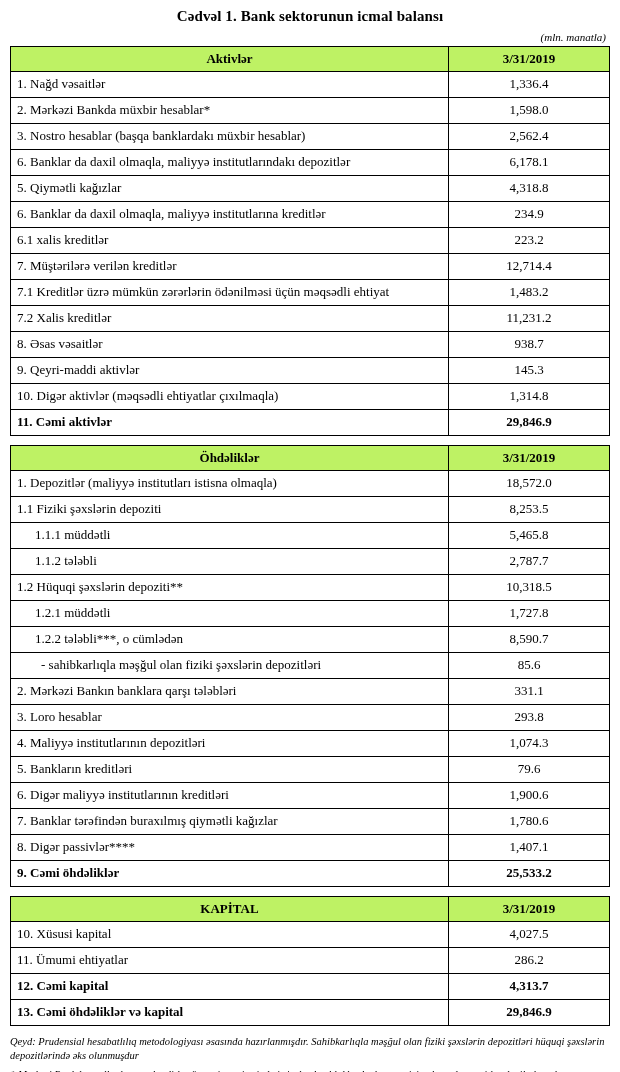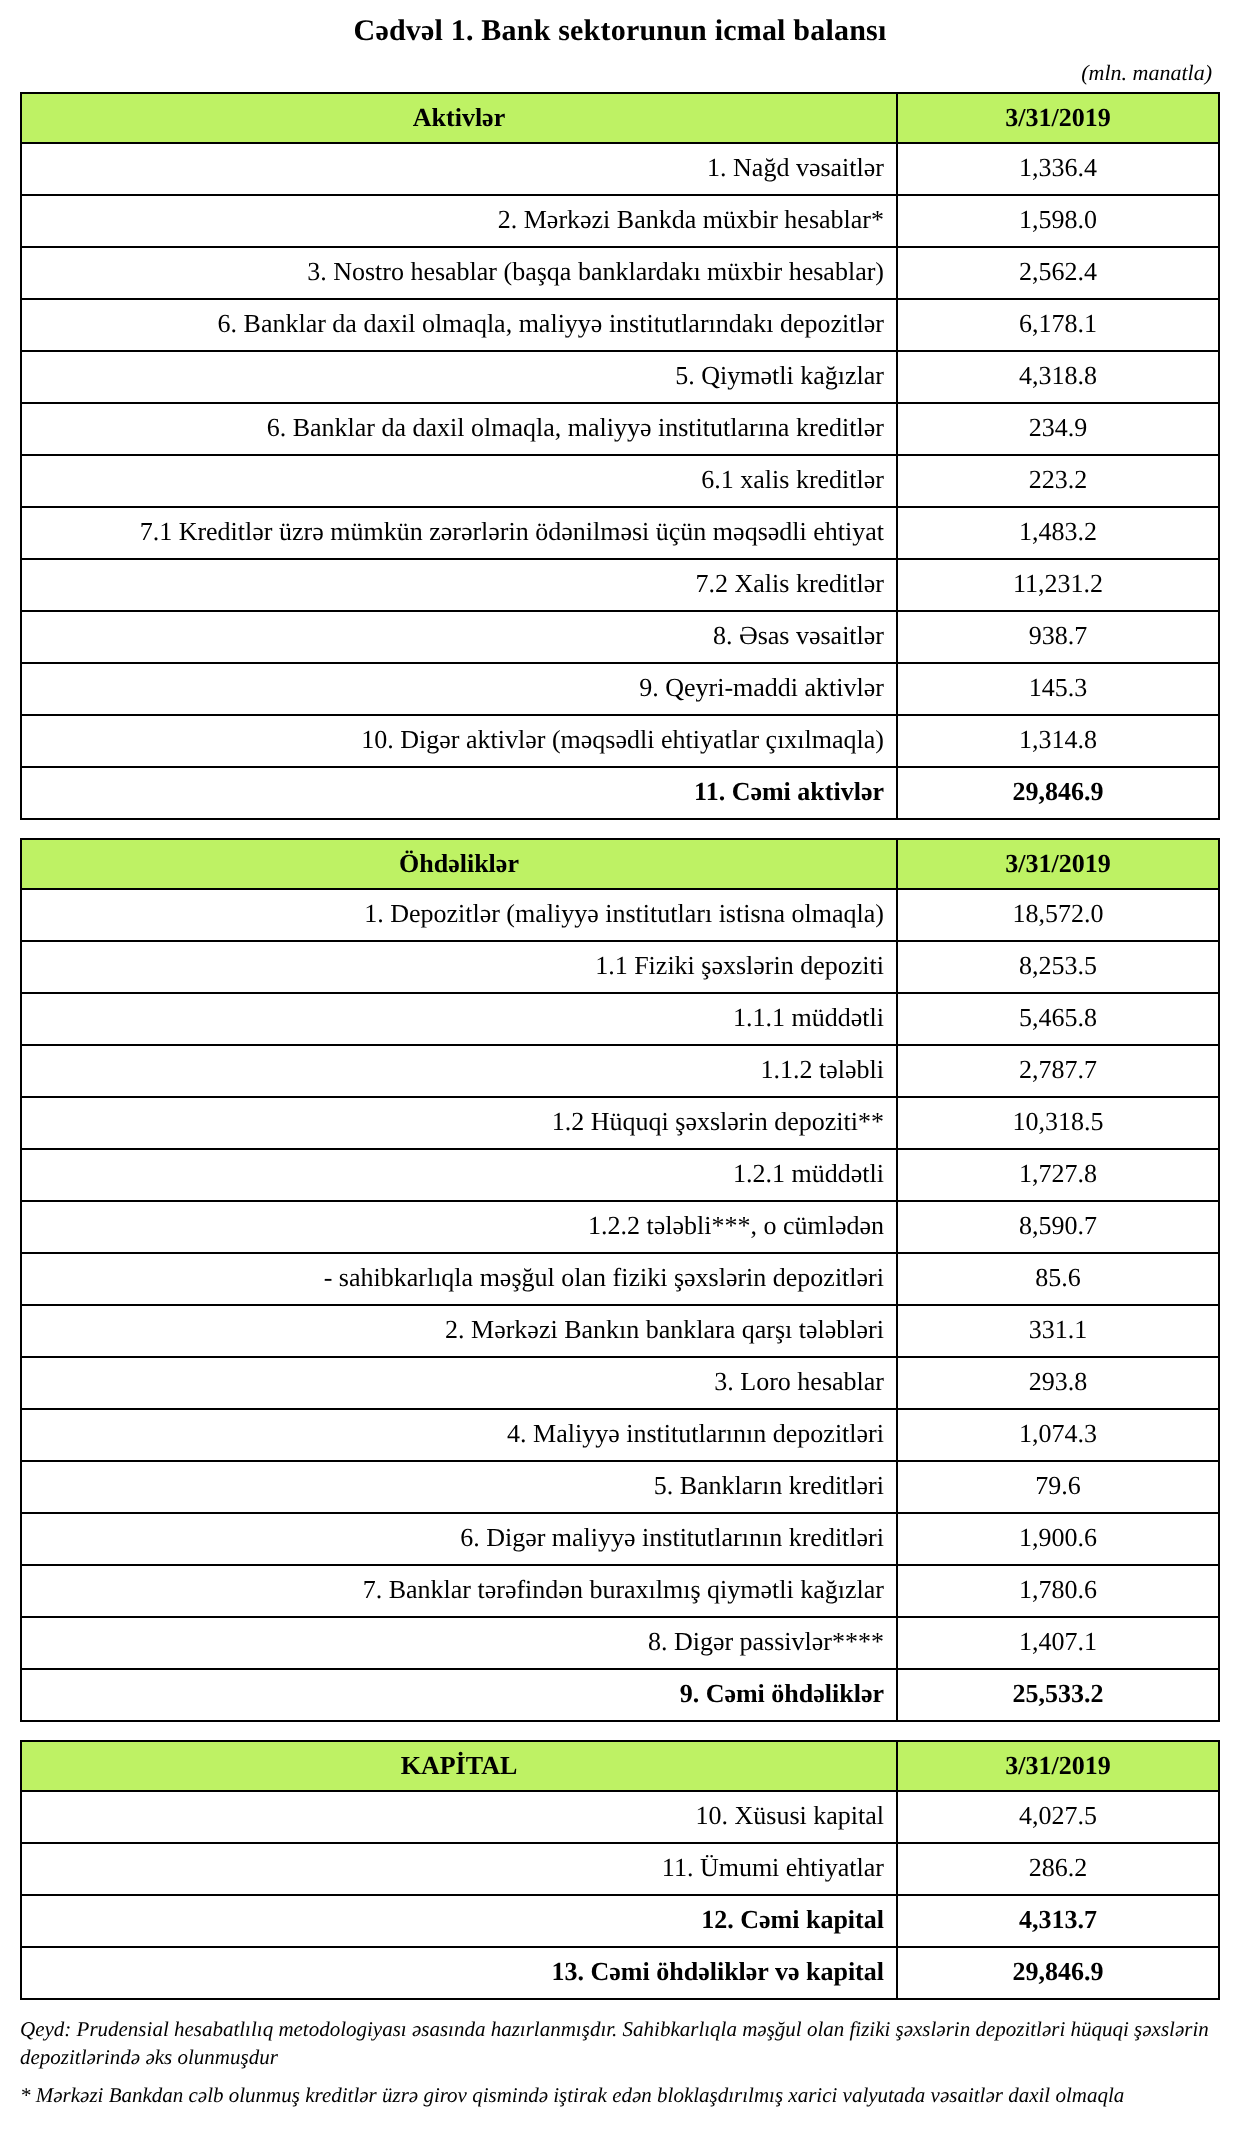--- a/index.html
+++ b/index.html
@@ -59,21 +59,21 @@
     text-align: center;
     height: 20px;
   }
   .hdr .lbl { text-align: center; }
   .hdr .val { text-align: center; }
   td.val {
     text-align: center;
     width: 148px;
   }
   td.lbl {
-    text-align: right;
+    text-align: left;
   }
   tr.rowh td { height: 21px; }
   .bold td { font-weight: bold; }
   .indent1 { padding-left: 24px !important; }
   .indent2 { padding-left: 30px !important; }
   .notes {
     width: 600px;
     font-size: 10.5px;
     font-style: italic;
     line-height: 1.33;
@@ -120,20 +120,24 @@
         </tr>
       <tr class="rowh">
           <td class="lbl">6. Banklar da daxil olmaqla, maliyyə institutlarına kreditlər</td>
           <td class="val">234.9</td>
         </tr>
       <tr class="rowh">
           <td class="lbl">6.1  xalis kreditlər</td>
           <td class="val">223.2</td>
         </tr>
       <tr class="rowh">
+          <td class="lbl">7. Müştərilərə verilən kreditlər</td>
+          <td class="val">12,714.4</td>
+        </tr>
+      <tr class="rowh">
           <td class="lbl">7.1 Kreditlər üzrə mümkün zərərlərin ödənilməsi üçün məqsədli ehtiyat</td>
           <td class="val">1,483.2</td>
         </tr>
       <tr class="rowh">
           <td class="lbl">7.2 Xalis kreditlər</td>
           <td class="val">11,231.2</td>
         </tr>
       <tr class="rowh">
           <td class="lbl">8.  Əsas vəsaitlər</td>
           <td class="val">938.7</td>

